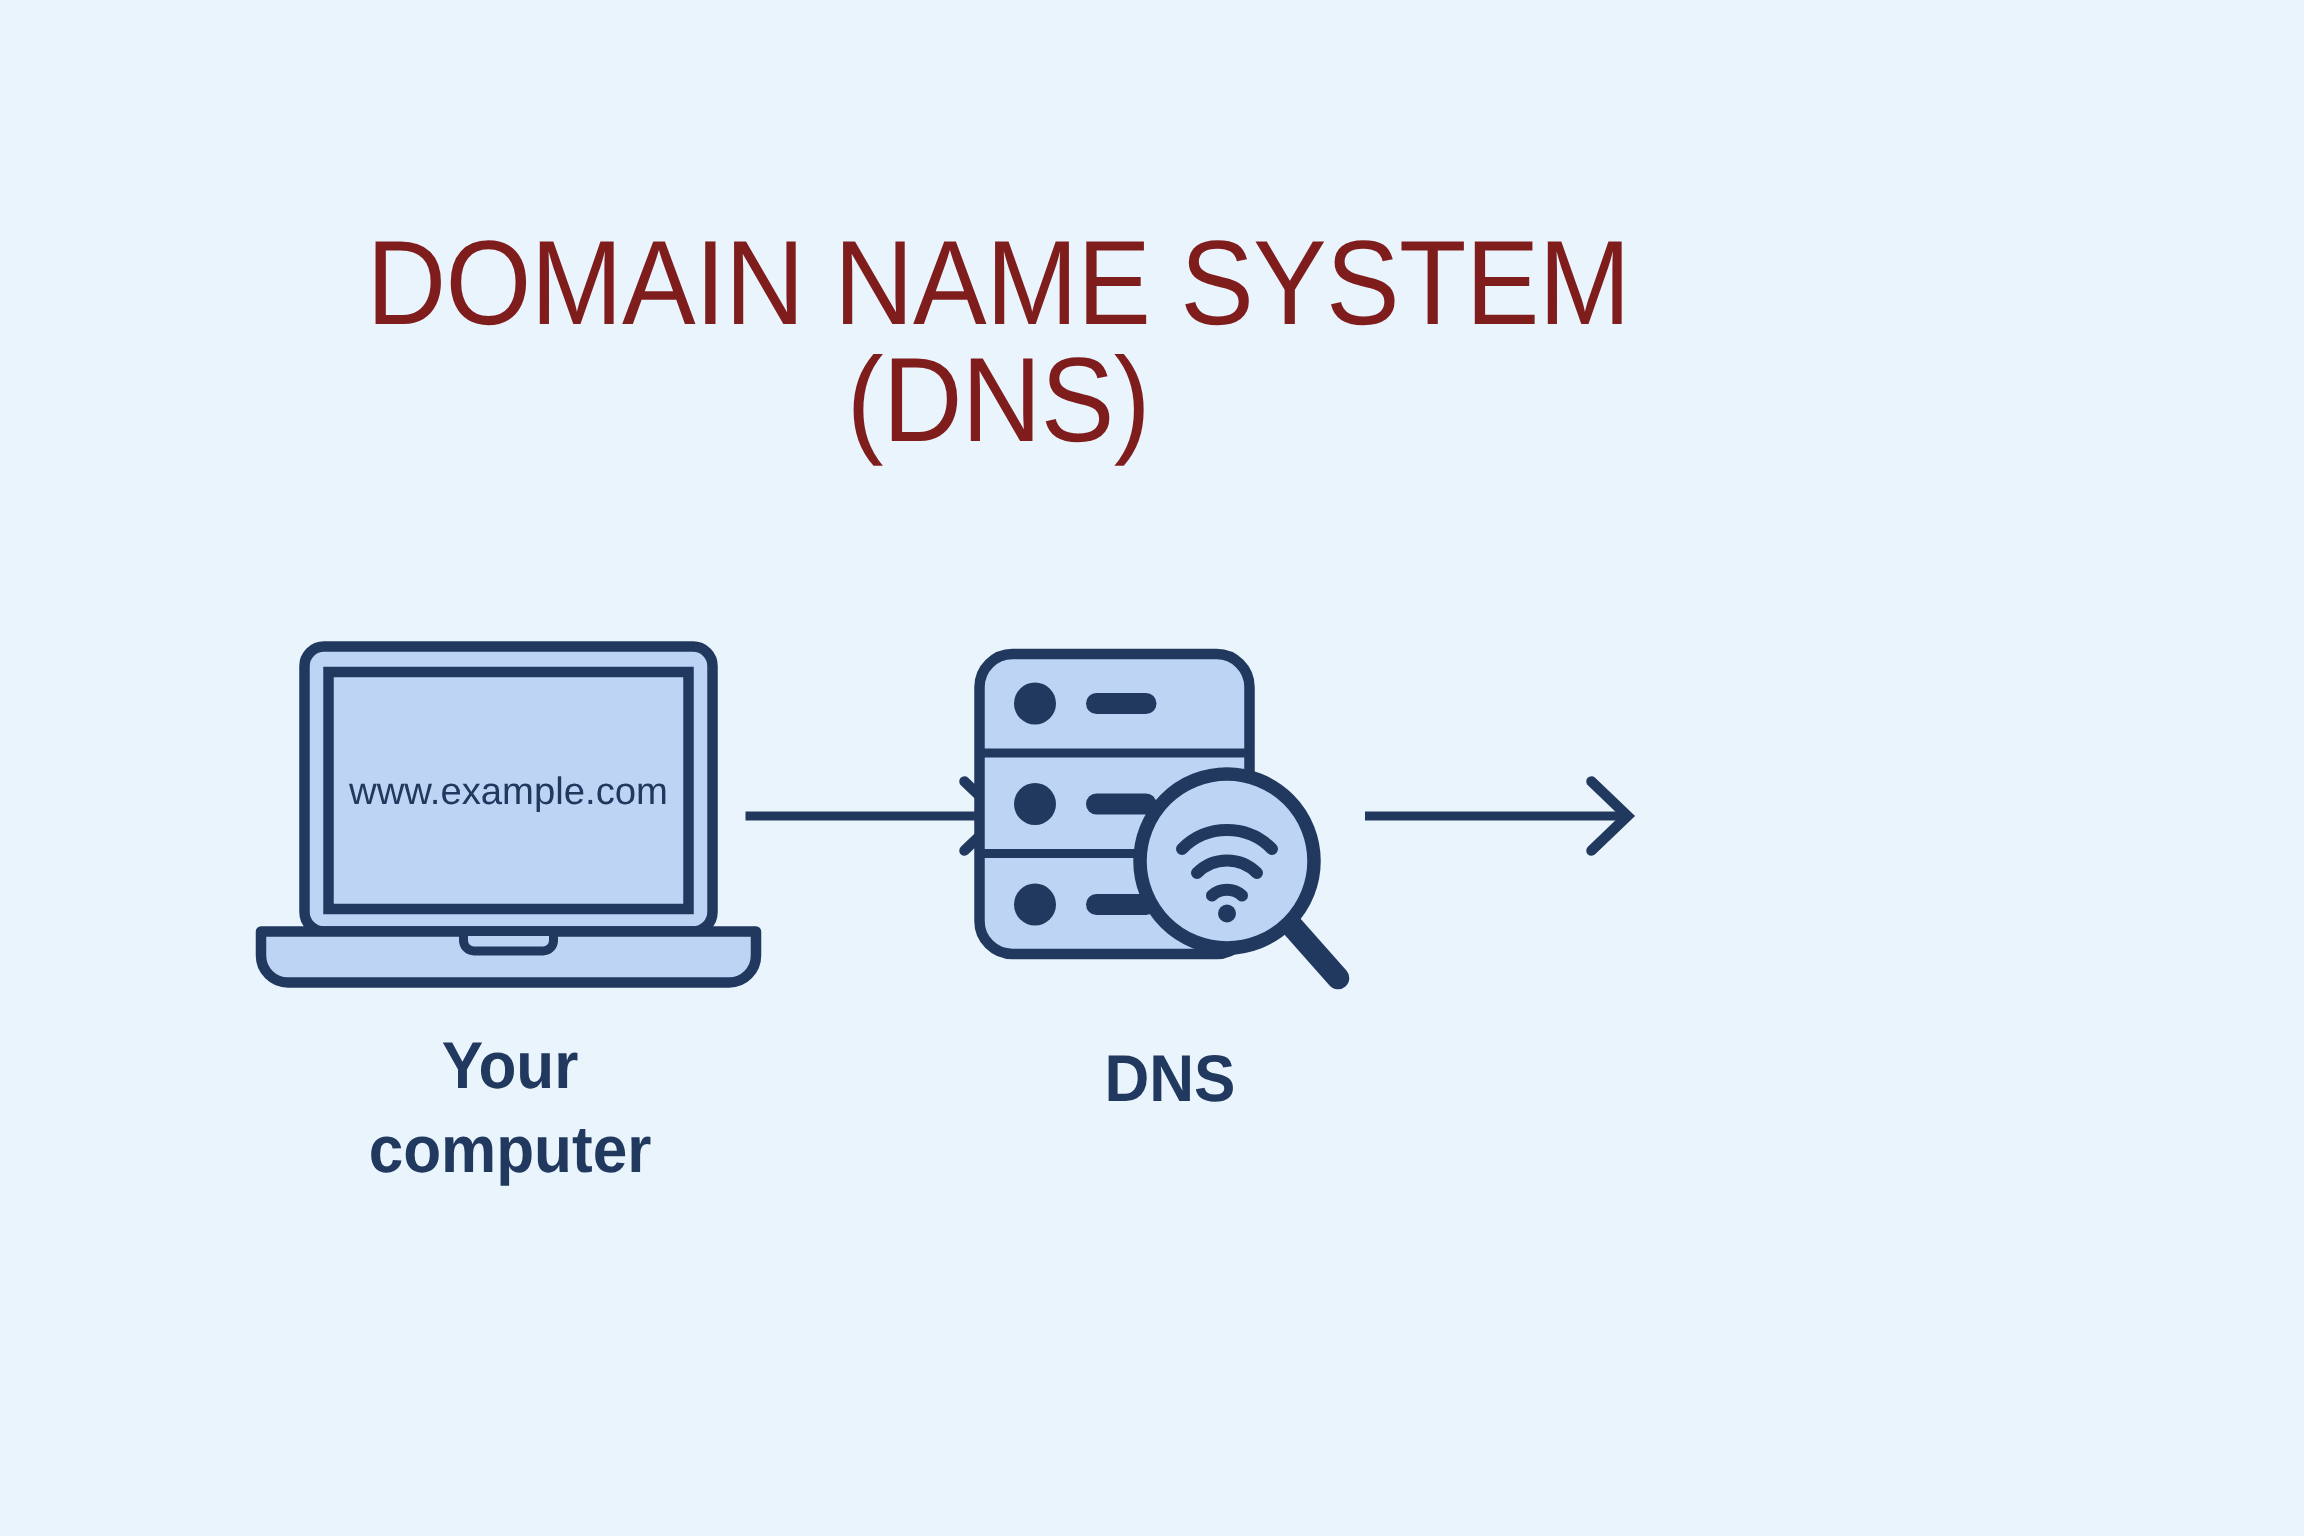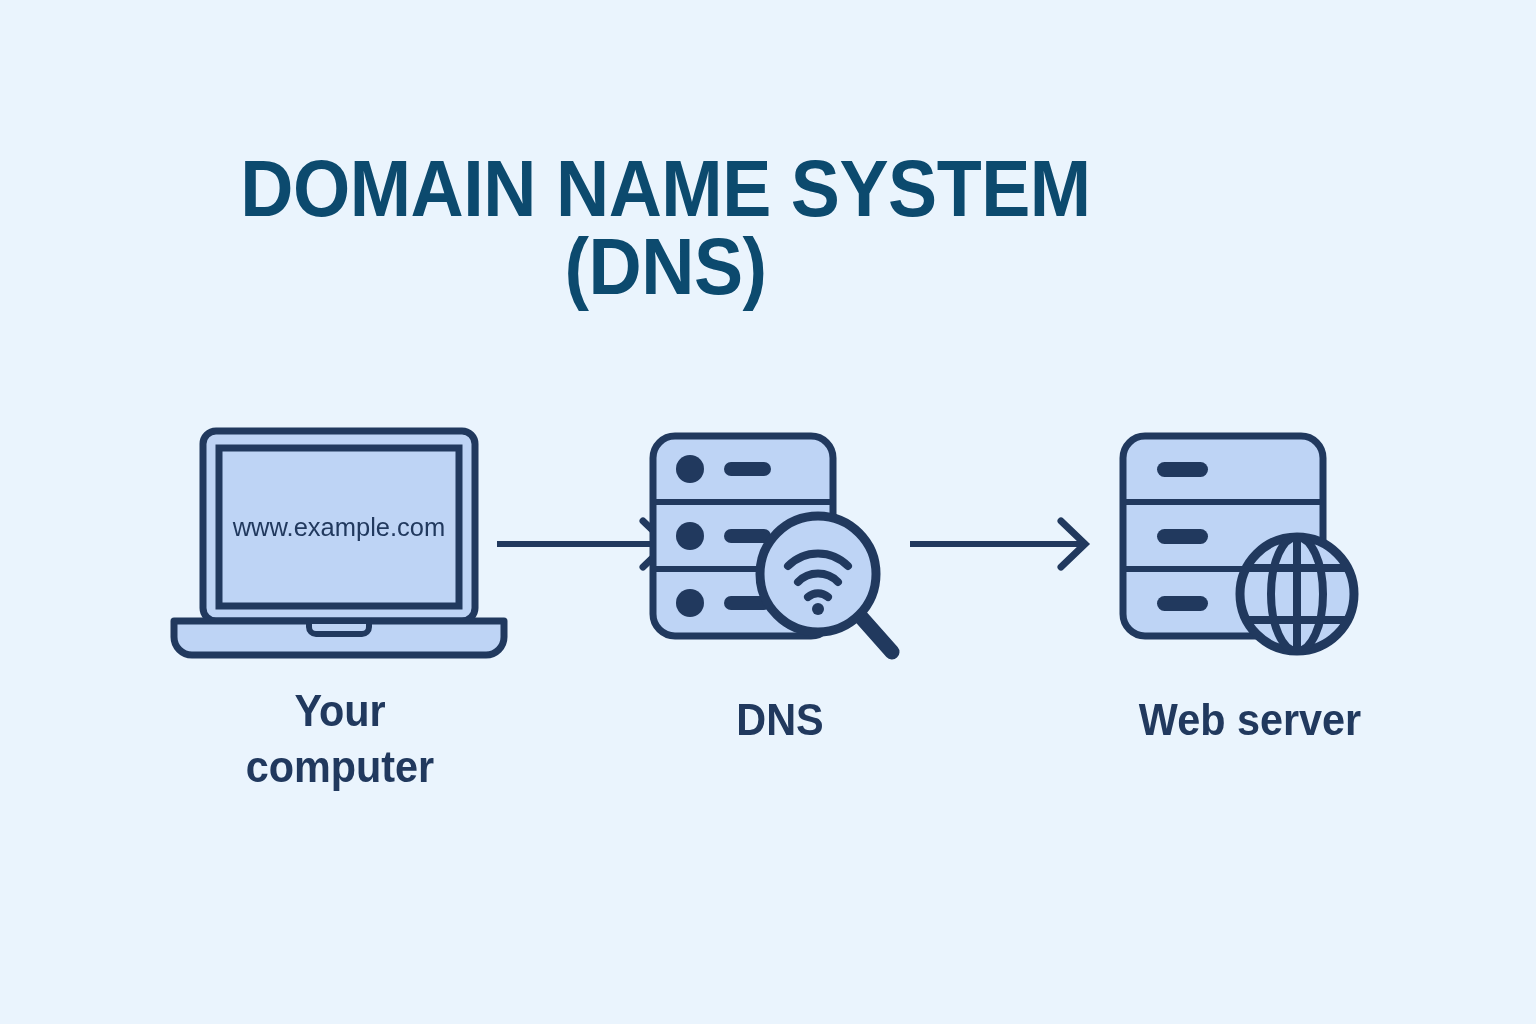--- a/index.html
+++ b/index.html
@@ -19,23 +19,23 @@
     inset: 0;
     width: 1536px;
     height: 1024px;
   }
   .title-block {
     position: absolute;
     top: 150px;
     left: 0;
     width: 1331px;
     text-align: center;
-    color: #0c4a6e;
+    color: #7f1d1d;
     font-family: "Liberation Sans", sans-serif;
-    font-weight: bold;
+    font-weight: normal;
     font-size: 80px;
     line-height: 0.98;
     letter-spacing: -0.5px;
   }
   .title-line {
     display: block;
     transform: scaleX(0.92);
   }
   .stage {
     position: absolute;
@@ -140,37 +140,15 @@
       </div>
     </div>
 
     <div class="arrow" style="left:908px; top:515px; width:185px; height:60px;">
       <svg class="svg-icon" width="185" height="60" viewBox="0 0 185 60">
         <line x1="2" y1="29" x2="175" y2="29" stroke="#21395e" stroke-width="6"></line>
         <polyline points="153,6 177,29 153,52" fill="none" stroke="#21395e" stroke-width="7" stroke-linecap="round" stroke-linejoin="miter"></polyline>
       </svg>
     </div>
 
-    <div class="node" style="left:1110px; top:428px; width:280px; height:250px;">
-      <svg class="svg-icon" width="280" height="250" viewBox="0 0 280 250">
-
-        <rect x="13" y="8" width="200" height="200" rx="22" ry="22" fill="#bed4f5" stroke="#21395e" stroke-width="7"></rect>
-
-        <line x1="13" y1="74" x2="213" y2="74" stroke="#21395e" stroke-width="6"></line>
-        <line x1="13" y1="141" x2="213" y2="141" stroke="#21395e" stroke-width="6"></line>
-
-        <rect x="47" y="34" width="51" height="15" rx="7.5" ry="7.5" fill="#21395e"></rect>
-        <rect x="47" y="101" width="51" height="15" rx="7.5" ry="7.5" fill="#21395e"></rect>
-        <rect x="47" y="168" width="51" height="15" rx="7.5" ry="7.5" fill="#21395e"></rect>
-
-        <circle cx="187" cy="166" r="57" fill="#bed4f5" stroke="#21395e" stroke-width="9"></circle>
-        <ellipse cx="187" cy="166" rx="26" ry="57" fill="none" stroke="#21395e" stroke-width="8"></ellipse>
-        <line x1="187" y1="109" x2="187" y2="223" stroke="#21395e" stroke-width="8"></line>
-        <line x1="136" y1="140" x2="238" y2="140" stroke="#21395e" stroke-width="8"></line>
-        <line x1="136" y1="192" x2="238" y2="192" stroke="#21395e" stroke-width="8"></line>
-      </svg>
-      <div class="node-label" style="left:-40px; top:264px; width:360px;">
-        <div>Web server</div>
-      </div>
-    </div>
 
   </div>
 </div>
 
 </body></html>

